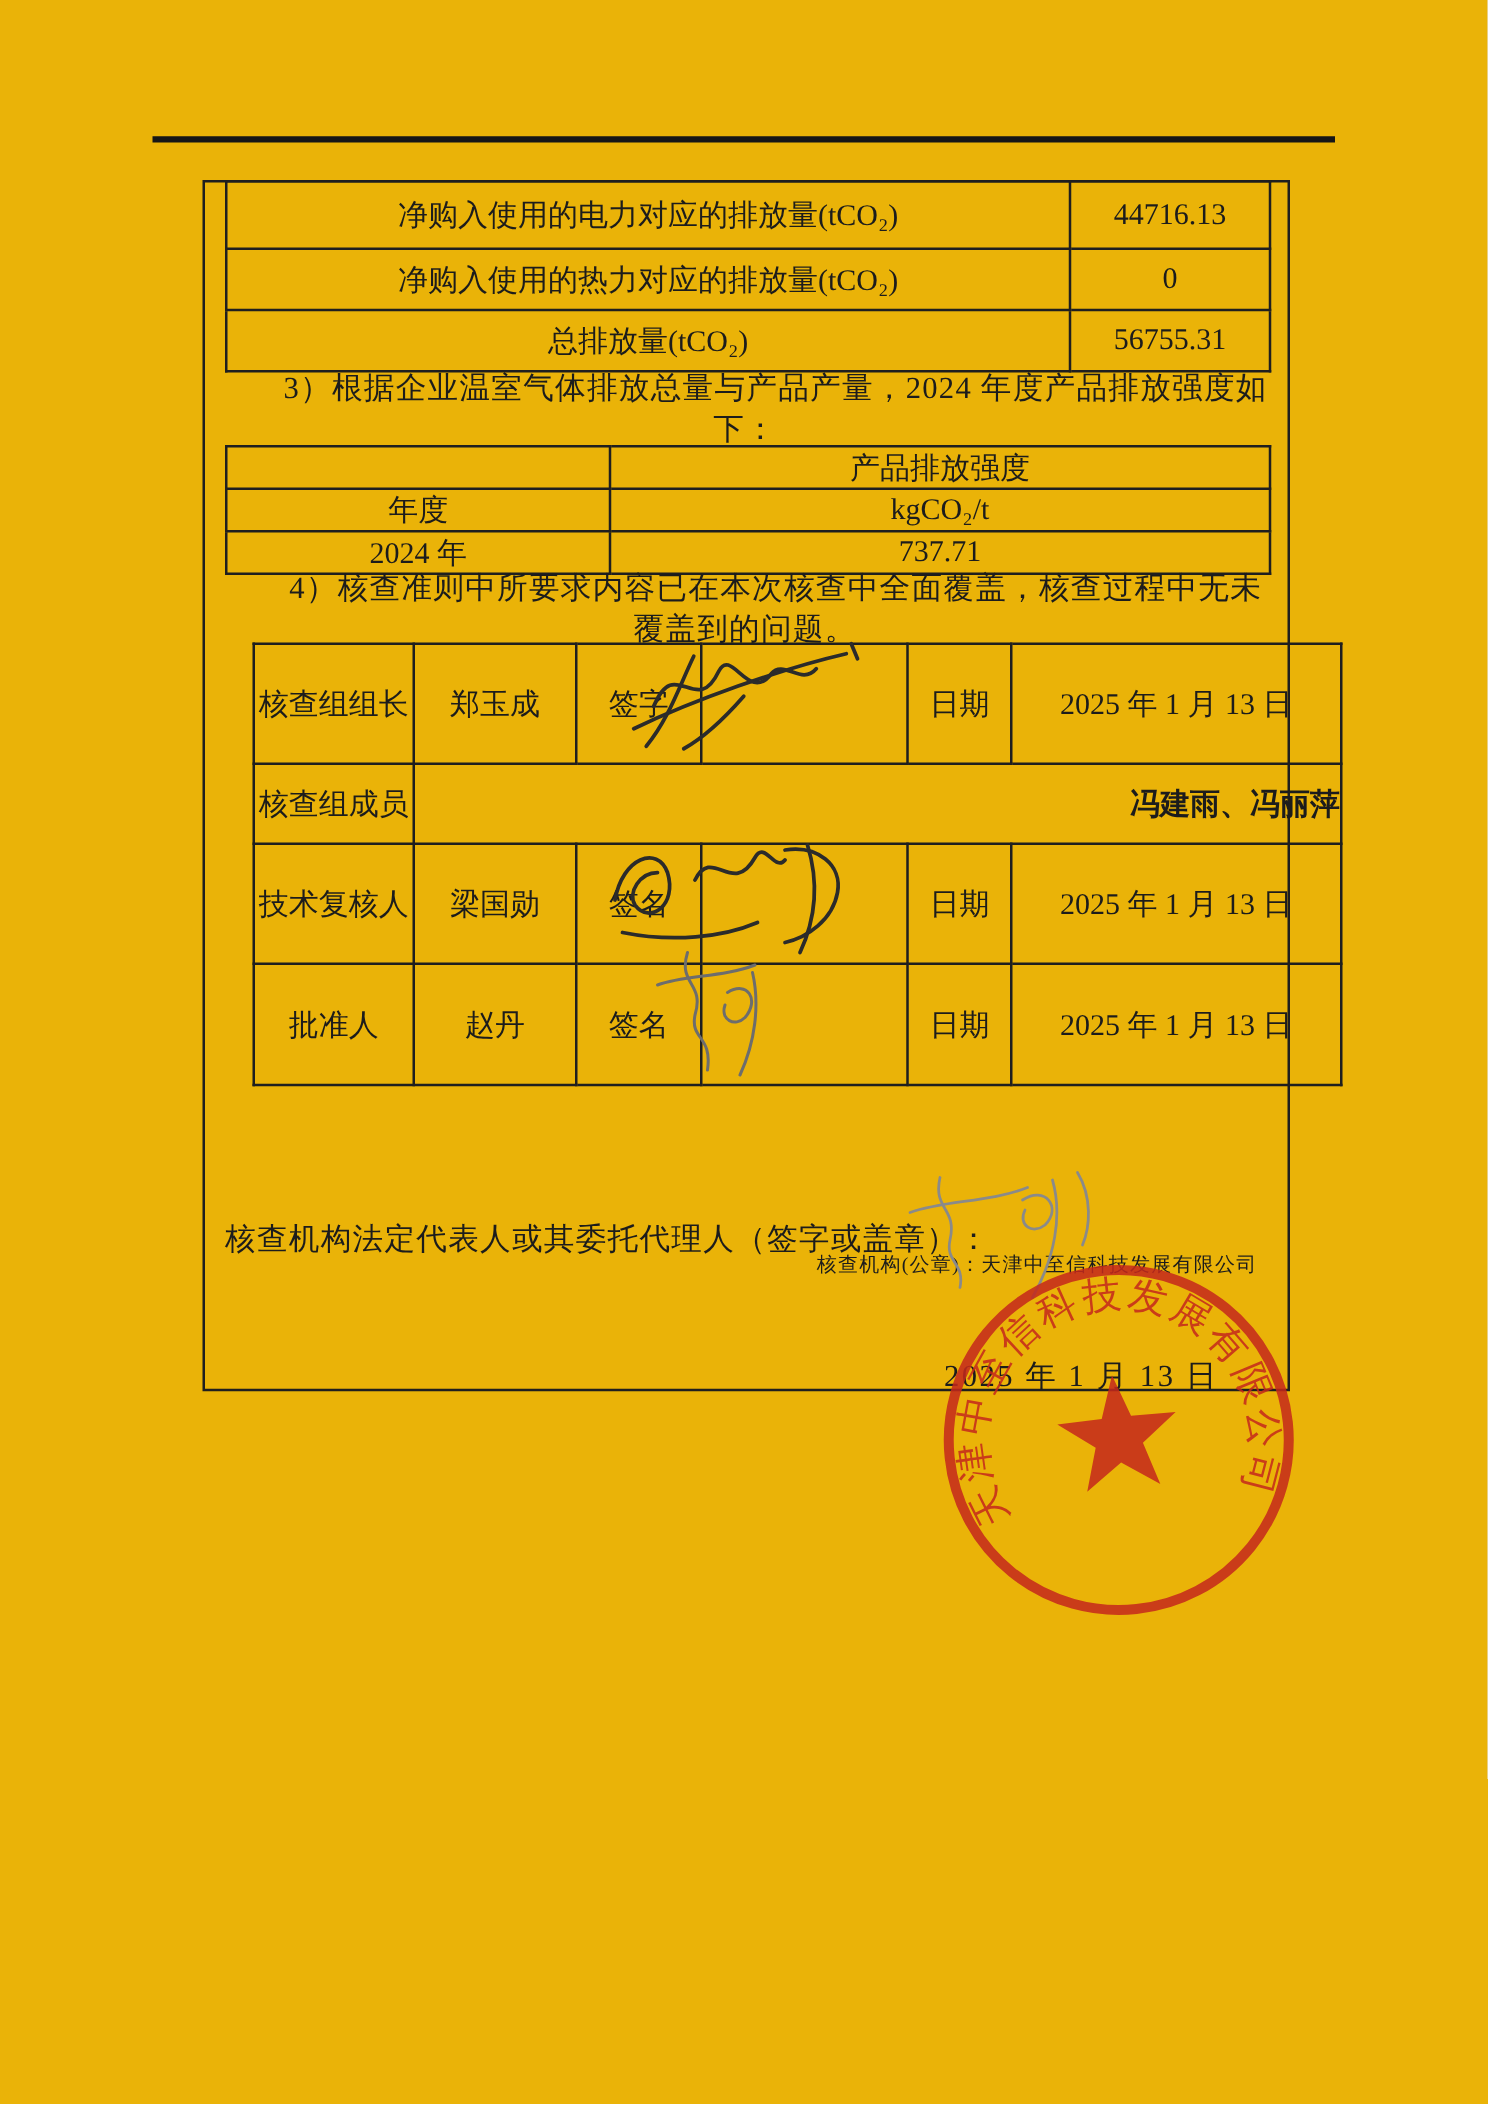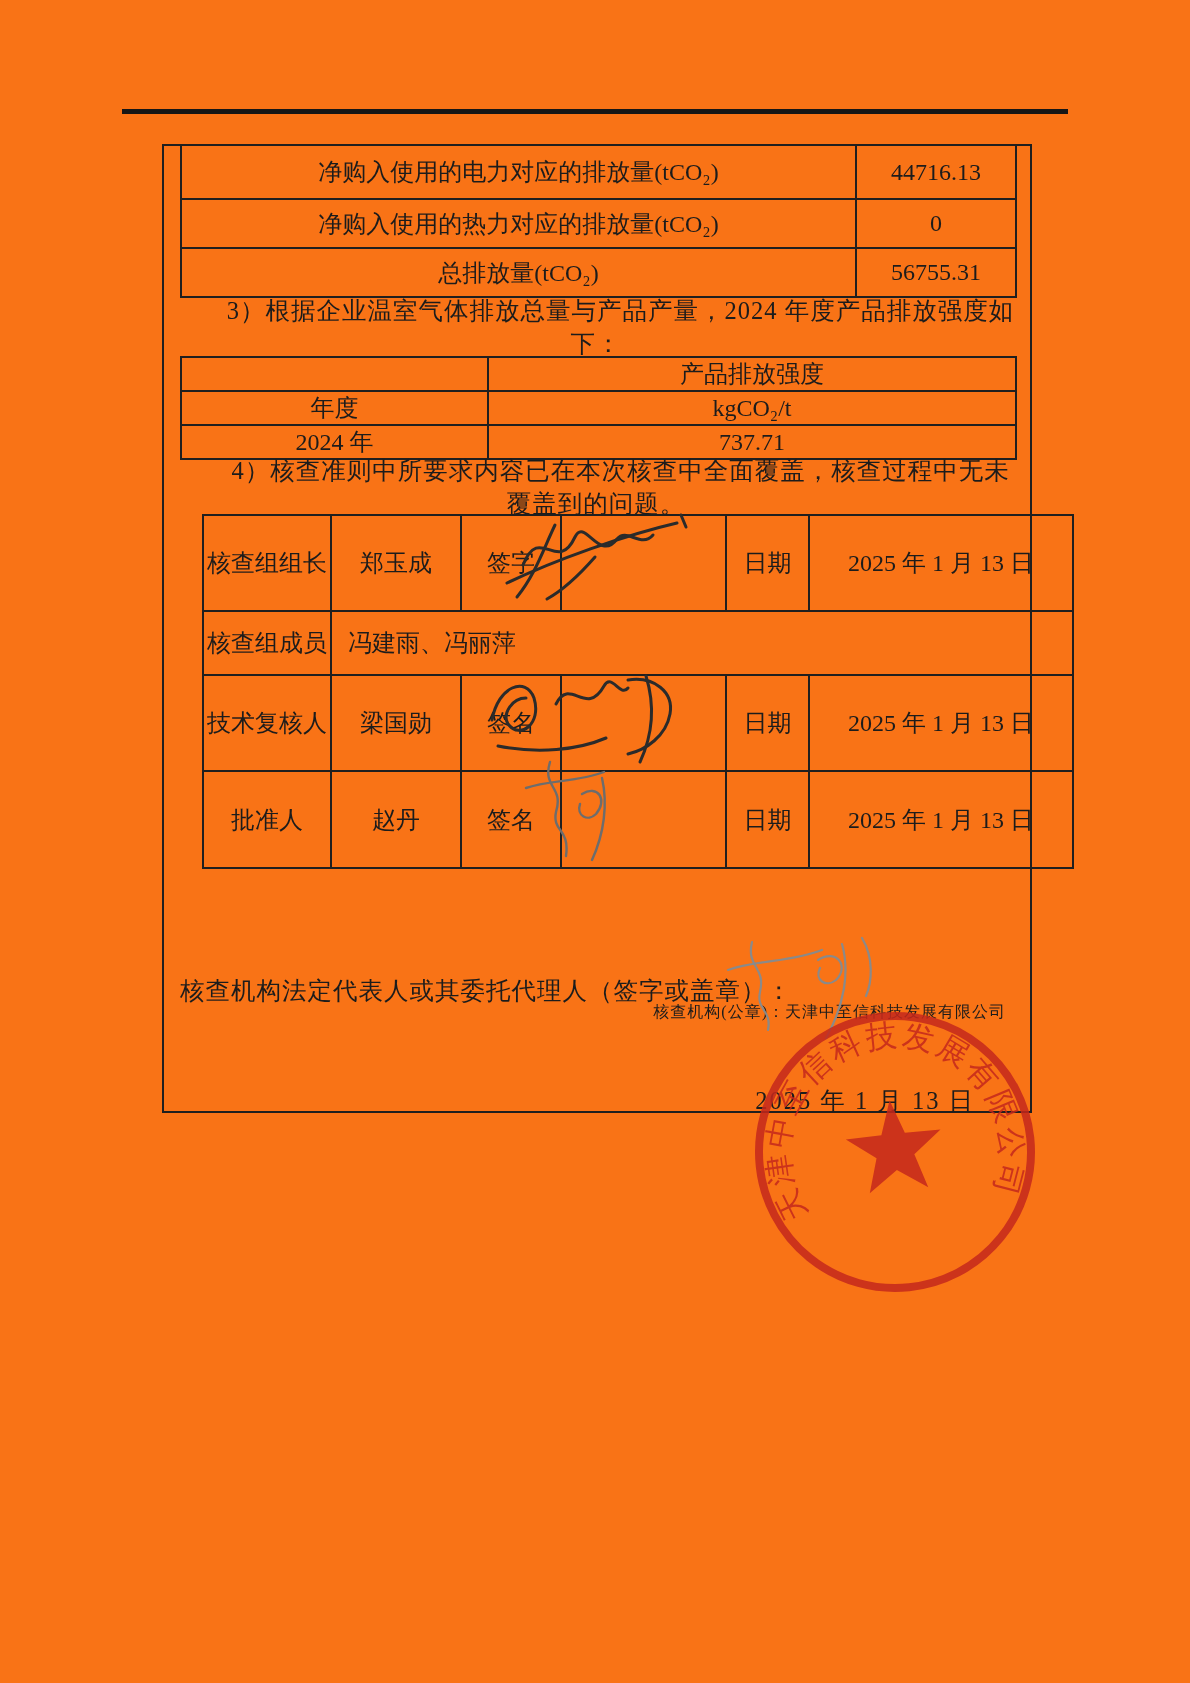--- a/index.html
+++ b/index.html
@@ -1,20 +1,20 @@
 <!DOCTYPE html>
 <html><head>
 <meta charset="utf-8">
 <style>
   html,body{margin:0;padding:0;background:#e8e8e8;}
   .page{
     position:relative;
     width:1190px;height:1683px;
     margin:0 auto;
-    background:#f97316;
+    background:#eab308;
     font-family:"Liberation Serif","DejaVu Serif",serif;
     color:#1c1c1c;
     overflow:hidden;
   }
   .header-rule{
     position:absolute;left:122px;top:109px;width:946px;height:5px;
     background:#161616;
   }
   .outer-box{
     position:absolute;left:162px;top:144px;width:870px;height:969px;
@@ -33,21 +33,21 @@
     letter-spacing:1px;
     text-align:center;
   }
   .para-3{top:148px;}
   .para-4{top:308px;}
   .t-sign{position:absolute;left:-2px;top:368px;width:870px;margin-left:40px;}
   .t-sign td{font-size:24px;}
   .row-tall td{height:94px;}
   .row-members td{height:62px;}
   .row-approver td{height:95px;}
-  .members-cell{text-align:left;padding-left:16px !important;}
+  .members-cell{text-align:right;padding-left:16px !important;font-weight:bold;}
   .footer-rep{
     position:absolute;left:16px;top:812px;font-size:24.5px;letter-spacing:1px;white-space:nowrap;margin-top:16px;
   }
   .footer-org{
     position:absolute;right:24px;top:856px;font-size:16px;letter-spacing:1px;white-space:nowrap;
   }
   .footer-date{
     position:absolute;right:55px;top:938px;font-size:24.5px;letter-spacing:2px;white-space:nowrap;
   }
   .sig{position:absolute;pointer-events:none;}

